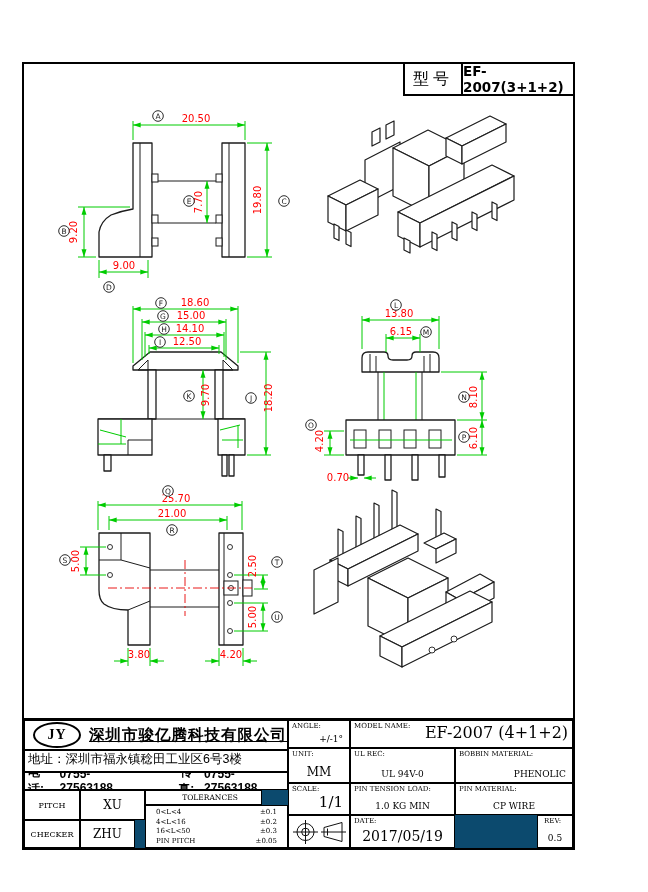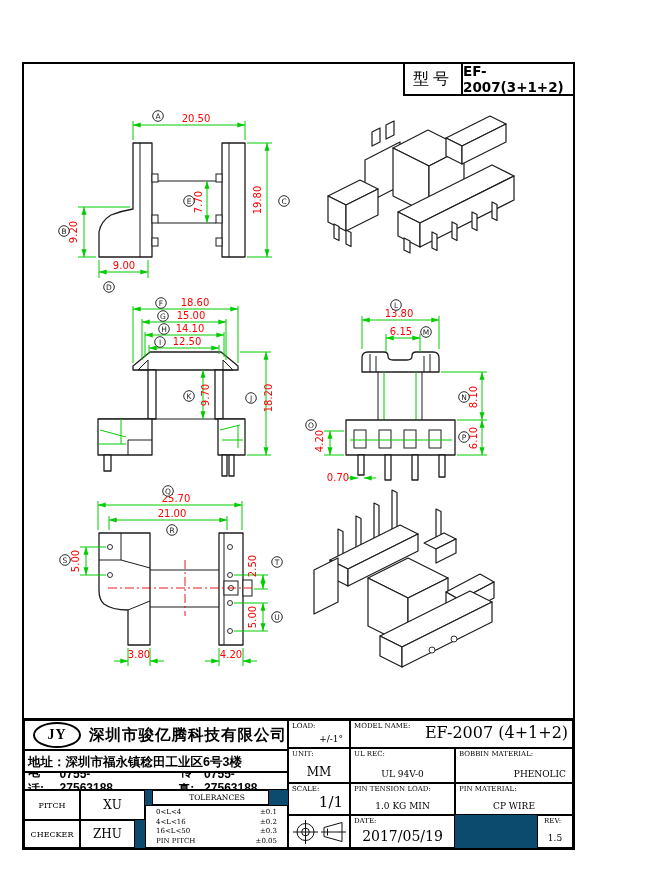--- a/index.html
+++ b/index.html
@@ -30,22 +30,22 @@
   
   .tb{position:absolute;left:22px;top:718px;width:549px;height:128px;border:2px solid #000;background:#0c4a6e;}
   .cell{position:absolute;border:1px solid #000;box-sizing:border-box;background:#fff;overflow:hidden;}
   .lbl{position:absolute;left:3px;top:2px;font:7px/1.1 "DejaVu Serif",serif;white-space:nowrap;}
   .val-c{position:absolute;left:0;right:0;bottom:3px;text-align:center;font:9px "DejaVu Serif",serif;}
   .val-r{position:absolute;right:6px;bottom:3px;font:9px "DejaVu Serif",serif;}
   .company{display:flex;align-items:center;gap:8px;padding-left:8px;}
   .jy{flex:0 0 auto;width:44px;height:22px;border:2px solid #000;border-radius:50%;
       display:flex;align-items:center;justify-content:center;
       font:bold 14px "Liberation Serif",serif;letter-spacing:1px;}
-  .cname{font-size:15.5px;font-weight:bold;letter-spacing:1px;}
-  .addr{display:flex;align-items:flex-end;font-size:12.5px;font-weight:bold;padding-left:3px;}
+  .cname{font-size:15.5px;font-weight:bold;letter-spacing:1px;text-decoration:underline;}
+  .addr{display:flex;align-items:flex-start;font-size:12.5px;font-weight:normal;padding-left:3px;}
   .phone{display:flex;align-items:center;font-size:12px;font-weight:bold;padding-left:3px;gap:4px;}
   .phone .fx{margin-left:26px;text-align:center;}
   .dc-lab{display:flex;align-items:center;justify-content:center;font:8px "DejaVu Serif",serif;}
   .dc-val{display:flex;align-items:center;justify-content:center;font:12px "DejaVu Serif",serif;}
   .tol-h{display:flex;align-items:center;justify-content:center;font:7.5px "DejaVu Serif",serif;}
   .tol-b{padding:2px 10px 0 10px;}
   .tol-row{display:flex;justify-content:space-between;font:7px/9.5px "DejaVu Serif",serif;}
   .big-model{position:absolute;left:70px;right:0;top:2px;text-align:center;font:16px "DejaVu Serif",serif;}
   .date-val{position:absolute;left:0;right:0;bottom:3px;text-align:center;font:14px "DejaVu Serif",serif;}
   .ctr-lab{display:flex;align-items:center;justify-content:center;font:8px "DejaVu Serif",serif;}
@@ -414,42 +414,42 @@
     <div class="cell phone" style="left:0;top:52px;width:264px;height:18px;">
       <span>电话: </span>
       <span>0755-27563188</span>
       <span class="fx">传真: </span>
       <span>0755-27563188</span>
     </div>
     <div class="cell dc-lab" style="left:0;top:70px;width:56px;height:30px;">PITCH</div>
     <div class="cell dc-val" style="left:56px;top:70px;width:65px;height:30px;">XU</div>
     <div class="cell dc-lab" style="left:0;top:100px;width:56px;height:28px;">CHECKER</div>
     <div class="cell dc-val" style="left:56px;top:100px;width:55px;height:28px;">ZHU</div>
-    <div class="cell tol-h" style="left:128px;top:70px;width:117px;height:15px;padding-left:13px;">TOLERANCES</div>
+    <div class="cell tol-h" style="left:121px;top:70px;width:117px;height:15px;padding-left:13px;">TOLERANCES</div>
     <div class="cell tol-b" style="left:121px;top:85px;width:143px;height:43px;">
       <div class="tol-row">
         <span>0&lt;L&lt;4</span>
         <span>±0.1</span>
       </div>
       <div class="tol-row">
         <span>4&lt;L&lt;16</span>
         <span>±0.2</span>
       </div>
       <div class="tol-row">
         <span>16&lt;L&lt;50</span>
         <span>±0.3</span>
       </div>
       <div class="tol-row">
         <span>PIN PITCH</span>
         <span>±0.05</span>
       </div>
     </div>
 
     <div class="cell" style="left:264px;top:0;width:62px;height:28px;">
-      <span class="lbl">LOAD:</span>
+      <span class="lbl">ANGLE:</span>
       <span class="val-r">+/-1°</span>
     </div>
     <div class="cell" style="left:326px;top:0;width:223px;height:28px;">
       <span class="lbl">MODEL NAME:</span>
       <span class="big-model">EF-2007 (4+1+2)</span>
     </div>
     <div class="cell" style="left:264px;top:28px;width:62px;height:35px;">
       <span class="lbl">UNIT:</span>
       <span class="val-c" style="font-size:12px;">MM</span>
     </div>
@@ -485,17 +485,17 @@
           <line x1="30" y1="13" x2="55" y2="13"></line>
         </g>
       </svg>
     </div>
     <div class="cell" style="left:326px;top:95px;width:105px;height:33px;">
       <span class="lbl">DATE:</span>
       <span class="date-val">2017/05/19</span>
     </div>
     <div class="cell" style="left:513px;top:95px;width:36px;height:33px;">
       <span class="lbl" style="left:6px;">REV:</span>
-      <span class="rev-val">1.5</span>
+      <span class="rev-val">0.5</span>
     </div>
   </div>
 
 </div>
 
 </body></html>

